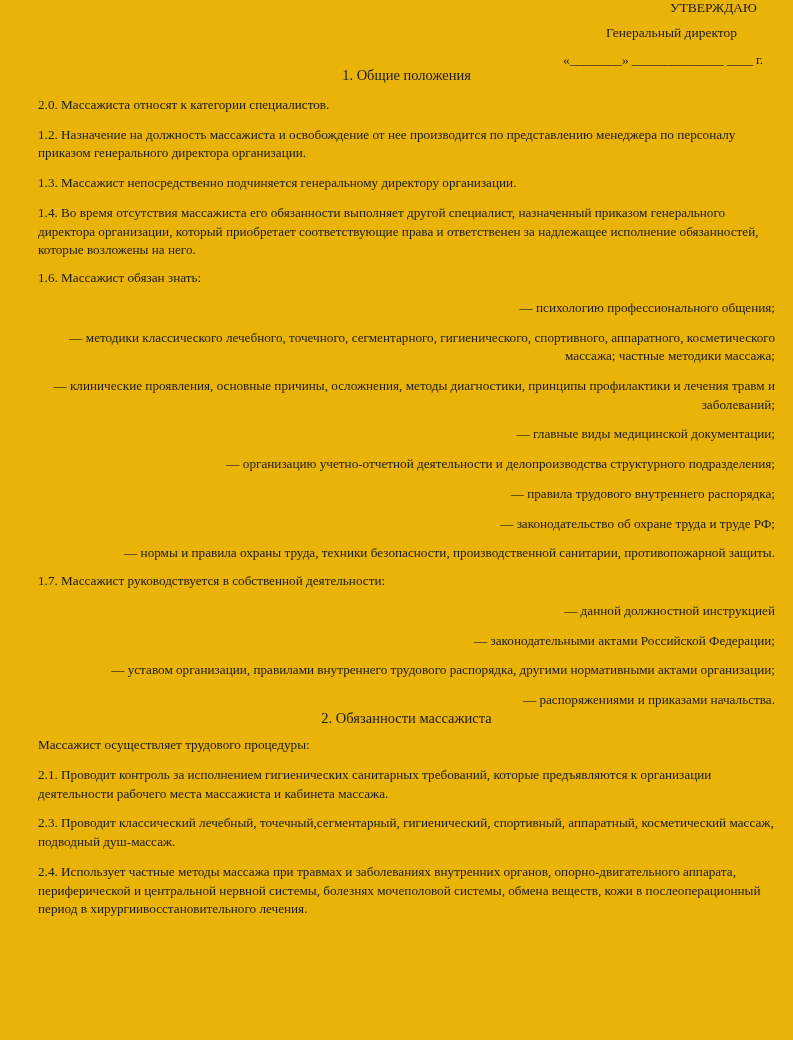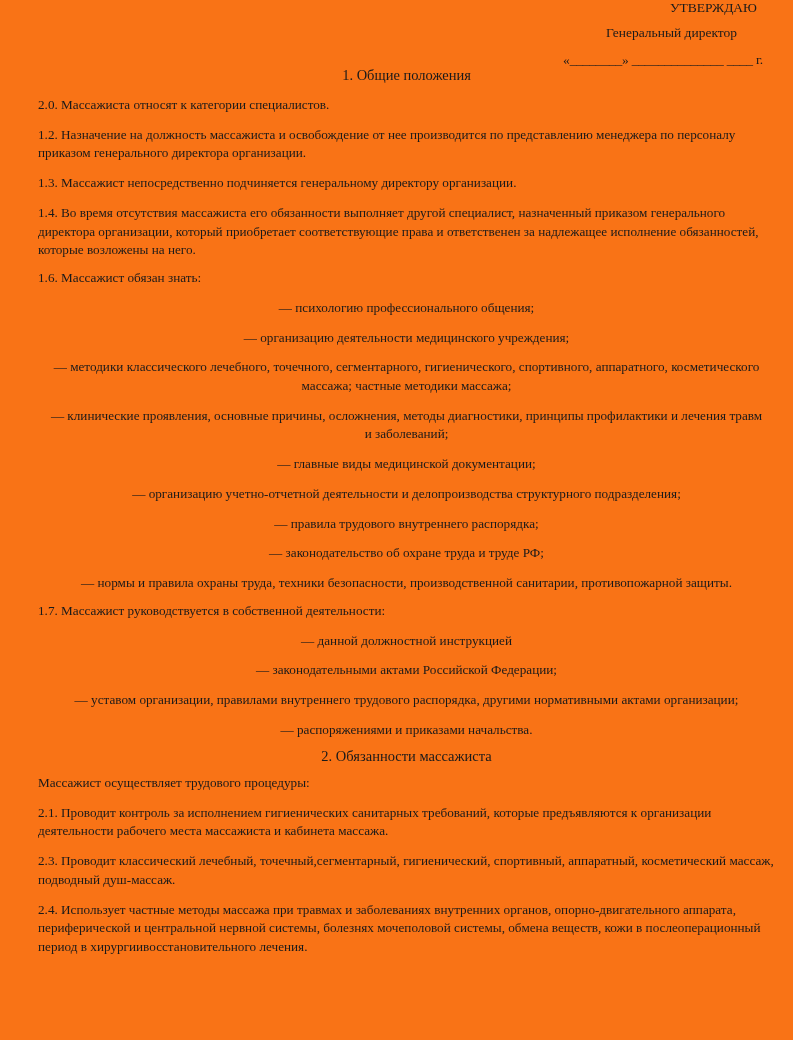--- a/index.html
+++ b/index.html
@@ -5,21 +5,21 @@
 <style>
   html, body {
     margin: 0;
     padding: 0;
     background: #ffffff;
   }
   .page {
     position: relative;
     width: 793px;
     height: 1040px;
-    background: #f97316;
+    background: #eab308;
     overflow: hidden;
     font-family: "Liberation Serif", "DejaVu Serif", serif;
     color: #1a1a1a;
     box-sizing: border-box;
   }
   .content {
     position: absolute;
     left: 38px;
     top: 0px;
     width: 737px;
@@ -64,24 +64,24 @@
     text-align: left;
     margin-top: 11px;
   }
   p.para.tight { margin-top: 9px; }
   p.para.first { margin-top: 12px; }
 
   
   p.bullet {
     font-size: 13.2px;
     line-height: 1.42;
-    margin: 8px;
+    margin: 0;
     margin-top: 11px;
     padding: 0;
-    text-align: center;
+    text-align: right;
   }
 </style>
 </head>
 <body>
 
 <div class="page">
   <div class="content">
 
     <div class="approval">
       <span class="approval-line appr-1">УТВЕРЖДАЮ</span>
@@ -91,21 +91,20 @@
 
     <h2 class="section-heading h-sec1">1. Общие положения</h2>
 
     <p class="para first">2.0. Массажиста относят к категории специалистов.</p>
     <p class="para">1.2. Назначение на должность массажиста и освобождение от нее производится по представлению менеджера по персоналу приказом генерального директора организации.</p>
     <p class="para">1.3. Массажист непосредственно подчиняется генеральному директору организации.</p>
     <p class="para">1.4. Во время отсутствия массажиста его обязанности выполняет другой специалист, назначенный приказом генерального директора организации, который приобретает соответствующие права и ответственен за надлежащее исполнение обязанностей, которые возложены на него.</p>
     <p class="para tight">1.6. Массажист обязан знать:</p>
 
     <p class="bullet">— психологию профессионального общения;</p>
-    <p class="bullet">— организацию деятельности медицинского учреждения;</p>
     <p class="bullet">— методики классического лечебного, точечного, сегментарного,  гигиенического, спортивного, аппаратного, косметического массажа; частные методики массажа;</p>
     <p class="bullet">— клинические проявления, основные причины,  осложнения, методы диагностики, принципы профилактики и лечения травм и заболеваний;</p>
     <p class="bullet">— главные виды медицинской документации;</p>
     <p class="bullet">— организацию учетно-отчетной деятельности и делопроизводства структурного подразделения;</p>
     <p class="bullet">— правила трудового внутреннего распорядка;</p>
     <p class="bullet">— законодательство об охране труда и  труде РФ;</p>
     <p class="bullet">— нормы и правила  охраны труда, техники безопасности, производственной санитарии, противопожарной защиты.</p>
 
     <p class="para tight">1.7. Массажист руководствуется в собственной деятельности:</p>
 

